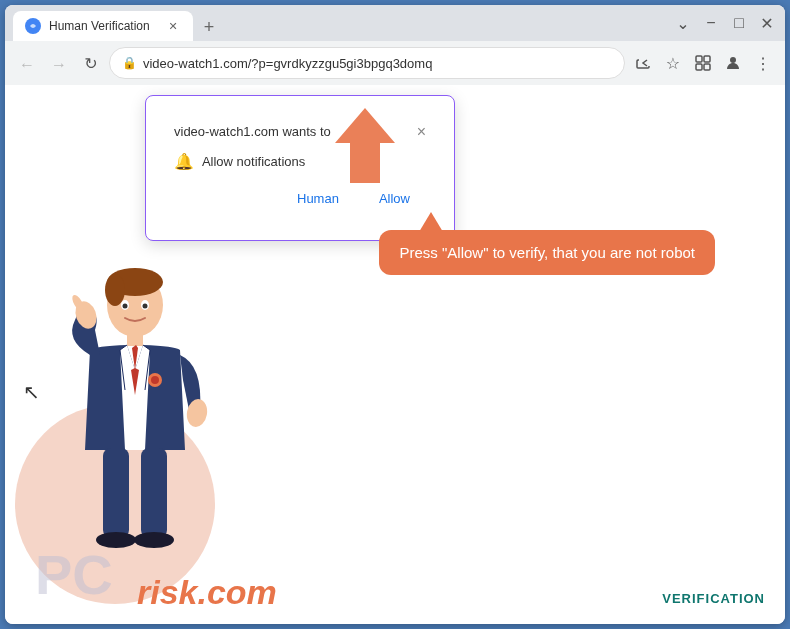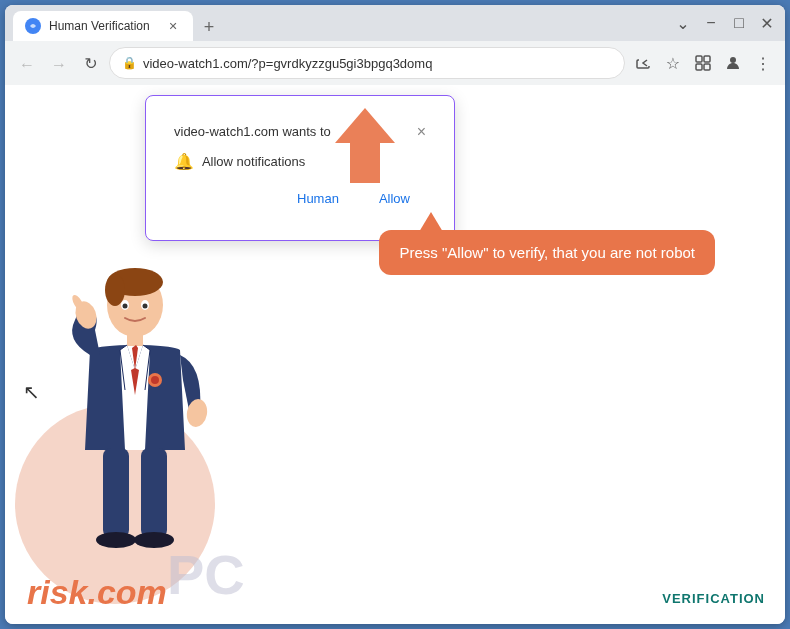--- a/index.html
+++ b/index.html
@@ -471,24 +471,24 @@
         <ellipse cx="119" cy="290" rx="20" ry="8" fill="#1a1a2e"></ellipse>
 
         <circle cx="120" cy="130" r="7" fill="#e8754a"></circle>
         <circle cx="120" cy="130" r="4" fill="#c0392b"></circle>
       </svg>
     </div>
 
     <div class="cursor">↖</div>
 
     <div class="watermark">
-      <span style="font-size:34px;font-weight:900;color:#e8754a;font-style:italic;font-family:Arial,sans-serif;margin-left:-8px;margin-bottom:2px;">risk.com</span>
       <span style="font-size:52px;font-weight:900;color:rgba(190,190,210,0.55);font-family:Arial Black,Arial,sans-serif;">
         <svg width="110" height="60" viewBox="0 0 110 60">
           <text x="0" y="52" font-family="Arial Black,Arial,sans-serif" font-size="56" font-weight="900" fill="rgba(190,190,210,0.5)">PC</text>
         </svg>
       </span>
+      <span style="font-size:34px;font-weight:900;color:#e8754a;font-style:italic;font-family:Arial,sans-serif;margin-left:-8px;margin-bottom:2px;">risk.com</span>
     </div>
 
     <div class="verification-badge">VERIFICATION</div>
 
   </div>
 </div>
 
 </body></html>

